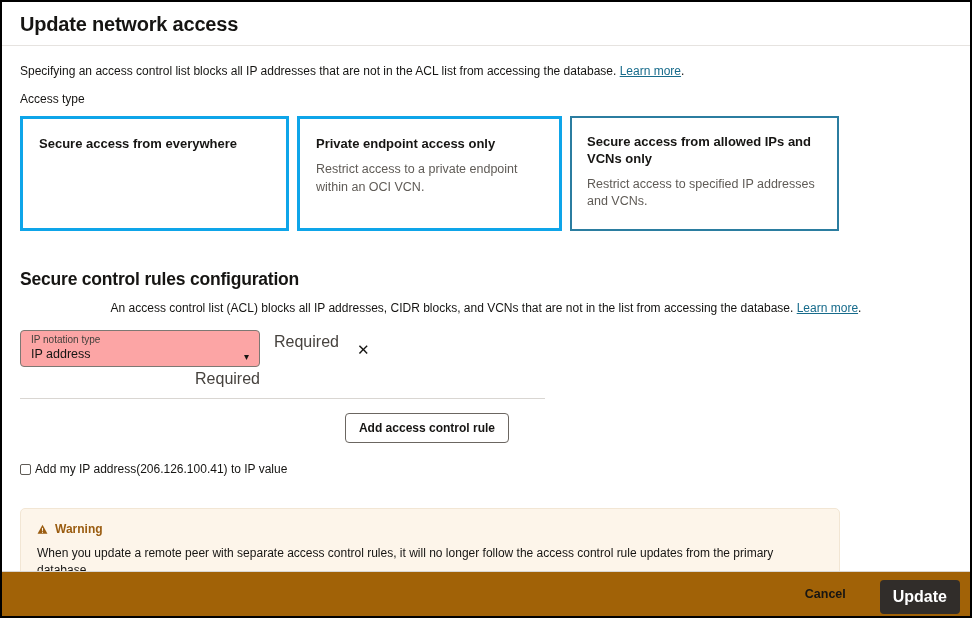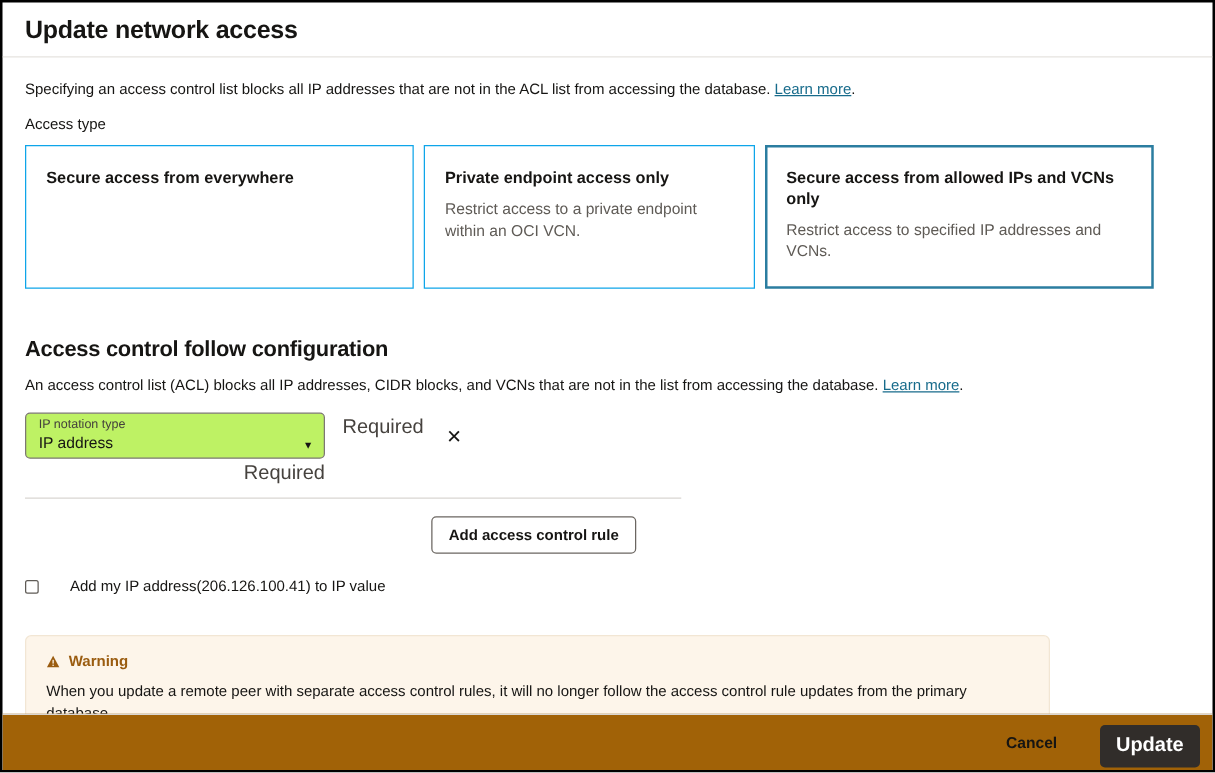--- a/index.html
+++ b/index.html
@@ -16,38 +16,38 @@
 
   .content { padding:0 18px; }
 
   .intro { margin:17px 0 1px; font-size:12px; line-height:1.35; }
   a.link { color:#176b8b; text-decoration:underline; cursor:pointer; }
 
   .access-type-label { margin-top:13px; font-size:12px; }
 
   .cards { display:flex; gap:8px; margin-top:10px; }
   .card {
-    width:311px; min-height:115px; border:1px solid #0ea5e9;
+    width:269px; min-height:115px; border:3px solid #0ea5e9;
     background:#fff; padding:17px 16px; cursor:pointer;
   }
   .card:nth-child(2) { width:265px; }
   .card.selected { border:2px solid #2b7da0; padding:16px 15px; }
   .card-title { font-size:13px; font-weight:700; line-height:1.3; }
   .card-desc { margin-top:8px; font-size:12.5px; color:#5f5b56; line-height:1.4; }
 
   .section-heading { margin:38px 0 0; font-size:17.5px; font-weight:700; letter-spacing:-0.2px; }
-  .section-desc { margin:10px 0 0; font-size:12px; line-height:1.35; }
+  .section-desc { margin:10px 0 0; font-size:12px; line-height:1.35;text-align:center; }
 
   .rule-row { display:flex; align-items:flex-start; gap:14px; margin-top:14px; }
   .field-col { display:flex; flex-direction:column; }
   .required { align-self:flex-end; font-size:16px; color:#46423e; margin-top:3px; }
 
   .select-box {
     width:240px; height:37px; border:1px solid #7d7873; border-radius:4px;
-    display:flex; align-items:flex-end; padding:3px 10px 4px; cursor:pointer; background:#bef264;
+    display:flex; align-items:flex-end; padding:3px 10px 4px; cursor:pointer; background:#fca5a5;
     position:relative;
   }
   .sel-text { flex:1; min-width:0; }
   .sel-label { font-size:10px; color:#44403c; line-height:1.2; }
   .sel-value { font-size:12.5px; color:#161513; line-height:1.3; }
   .sel-arrow { font-size:10px; color:#161513; margin-left:6px; }
 
   .values-input {
     width:233px; height:37px; border:1px solid #7d7873; border-radius:4px;
     padding:0 12px; font-size:12.5px; font-family:inherit; color:#161513; outline:none;
@@ -61,21 +61,21 @@
 
   .rule-divider { width:525px; height:1px; background:#d9d6d2; margin-top:10px; }
 
   .add-rule-row { width:489px; display:flex; justify-content:flex-end; margin-top:14px; }
   .add-rule-btn {
     font-family:inherit; font-size:12px; font-weight:600; color:#161513;
     background:#fff; border:1px solid #6b6661; border-radius:4px;
     padding:7px 13px; cursor:pointer;
   }
 
-  .checkbox-row { display:flex; align-items:center; gap:25px; margin-top:19px; cursor:pointer; }
+  .checkbox-row { display:flex; align-items:center; gap:4px; margin-top:19px; cursor:pointer; }
   .checkbox {
     width:11px; height:11px; border:1px solid #5f5b56; border-radius:2px; background:#fff;
     flex:0 0 auto;
   }
   .checkbox-label { font-size:12px; }
 
   .warning-banner {
     width:820px; margin-top:32px; background:#fdf5ea; border:1px solid #f2e6d4;
     border-radius:5px; padding:13px 16px 15px;
   }
@@ -121,21 +121,21 @@
       <div class="card">
         <div class="card-title">Private endpoint access only</div>
         <div class="card-desc">Restrict access to a private endpoint within an OCI VCN.</div>
       </div>
       <div class="card selected">
         <div class="card-title">Secure access from allowed IPs and VCNs only</div>
         <div class="card-desc">Restrict access to specified IP addresses and VCNs.</div>
       </div>
     </div>
 
-    <h2 class="section-heading">Access control follow configuration</h2>
+    <h2 class="section-heading">Secure control rules configuration</h2>
 
     <p class="section-desc"><span>An access control list (ACL) blocks all IP addresses, CIDR blocks, and VCNs that are not in the list from accessing the database.</span>
       <a class="link">Learn more</a><span>.</span></p>
 
     <div class="rule-row">
       <div class="field-col">
         <div class="select-box">
           <div class="sel-text">
             <div class="sel-label">IP notation type</div>
             <div class="sel-value">IP address</div>

